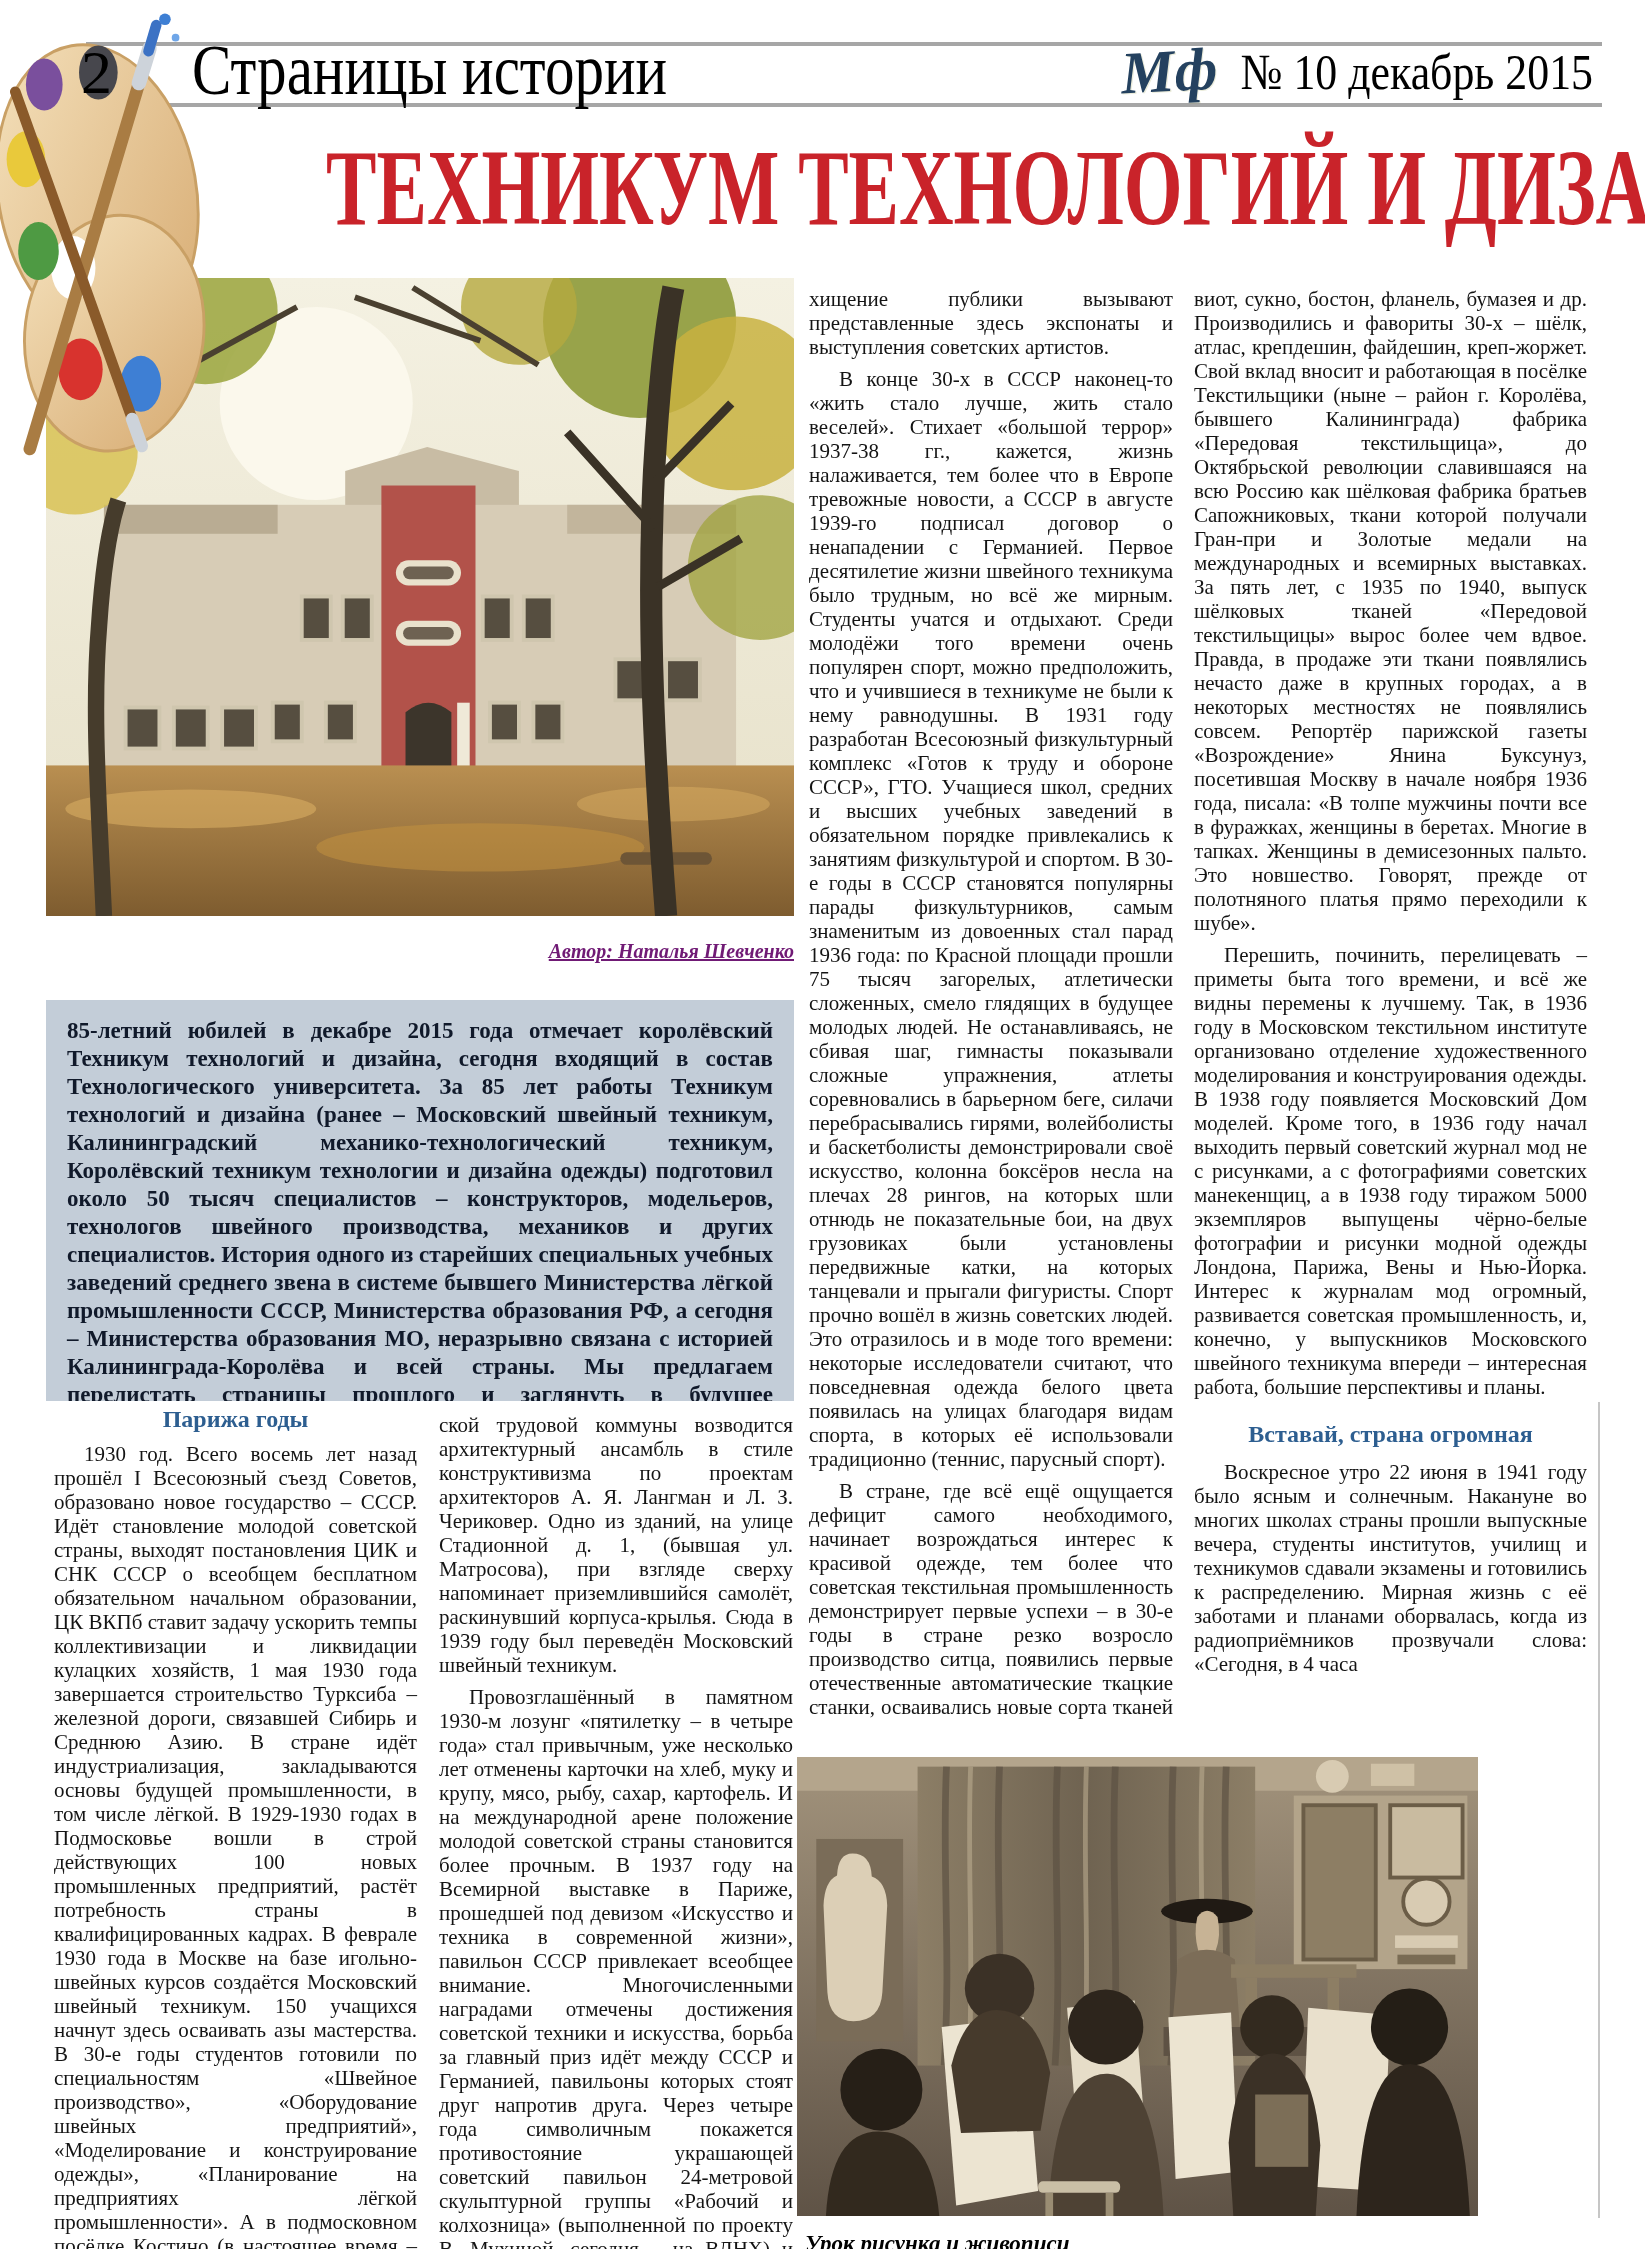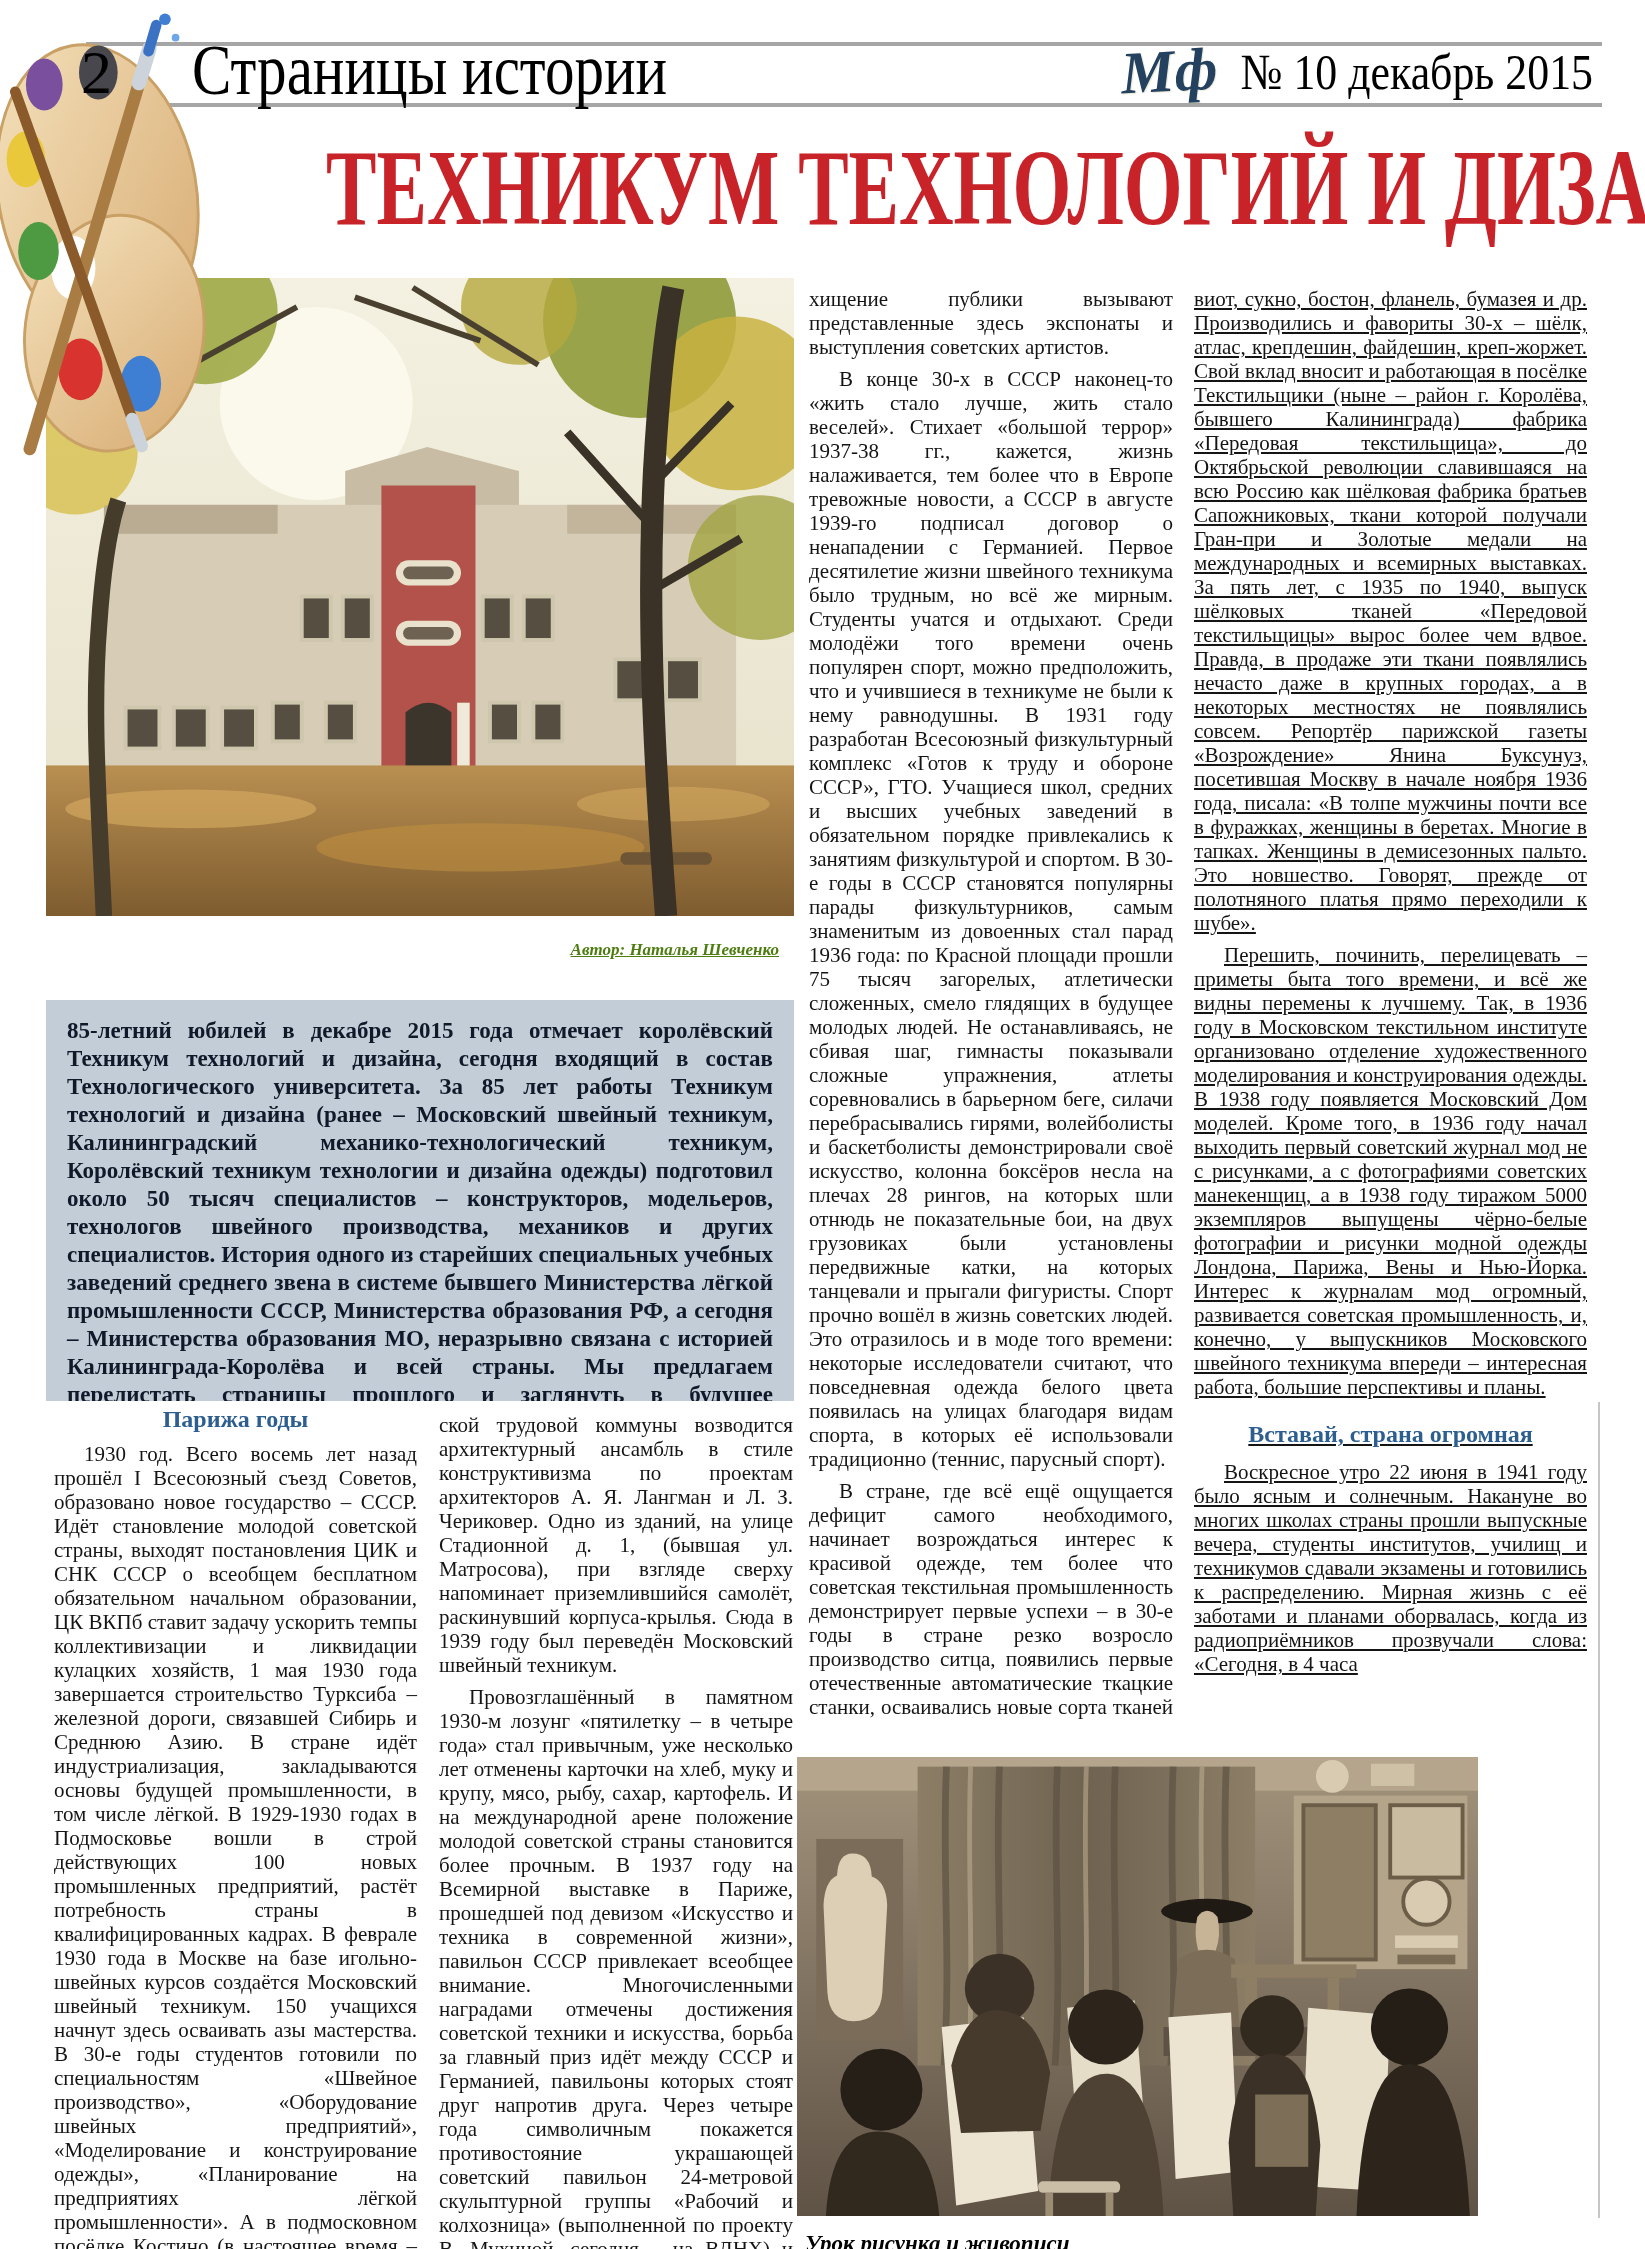--- a/index.html
+++ b/index.html
@@ -41,22 +41,22 @@
     display:inline-block; font-weight:bold; font-size:108px; line-height:1.28;
     color:#c9232a; white-space:nowrap; transform:scaleX(0.70); transform-origin:center;
   }
 
   
   .photo-building { position:absolute; left:46px; top:278px; width:748px; height:638px; overflow:hidden; }
   .photo-artclass { position:absolute; left:797px; top:1757px; width:681px; height:459px; overflow:hidden; }
   .photo-building svg, .photo-artclass svg { display:block; width:100%; height:100%; }
 
   .author-caption {
-    position:absolute; left:296px; top:940px; width:483px; text-align:right;
-    font-weight:bold; font-style:italic; font-size:17px; color:#4d7c0f;
+    position:absolute; left:311px; top:940px; width:483px; text-align:right;
+    font-weight:bold; font-style:italic; font-size:20px; color:#701a75;
   }
   .author-caption span { text-decoration:underline; }
   .caption2 {
     position:absolute; left:805px; top:2221px; width:627px;
     font-weight:bold; font-style:italic; font-size:23px; color:#000;margin-top:10px;
   }
 
   
   .lead-box {
     position:absolute; left:46px; top:1000px; width:748px; height:401px;
@@ -75,21 +75,21 @@
   .col p { text-indent:30px; margin:8px; }
   .col p.cont { text-indent:0; }
   .col-heading {
     text-align:center; color:#2d5e90; font-weight:bold; font-size:24px;
     line-height:29px; margin:0 0 2.9px 0;
   }
   .col-heading.second { margin-top:21px; margin-bottom:11px; }
   .col1 { left:46px;   top:1405px; width:379px; height:849px; }
   .col2 { left:431px;  top:1405px; width:370px; height:849px; }
   .col3 { left:801px; top:279px;  width:380px; height:1445px; }
-  .col4 { left:1186px; top:279px;  width:409px; height:1445px;text-decoration:underline; }
+  .col4 { left:1186px; top:279px;  width:409px; height:1445px; }
 
   .right-rule { position:absolute; left:1598px; top:1402px; width:2.4px; height:816px; background:#c6c6c6; }
 </style>
 </head>
 <body>
 
 <div class="page">
 
   <div class="masthead"></div>
 

